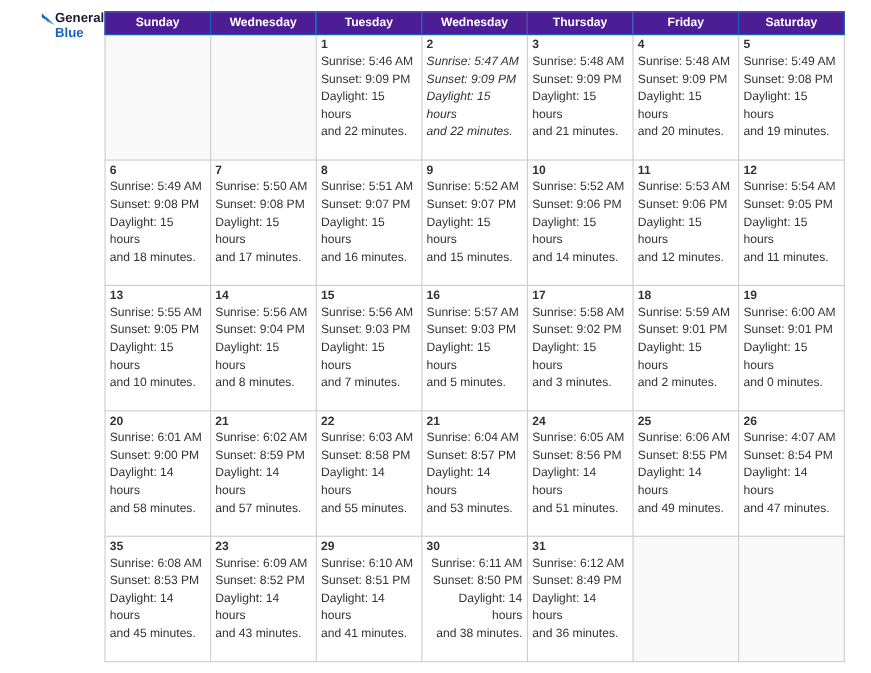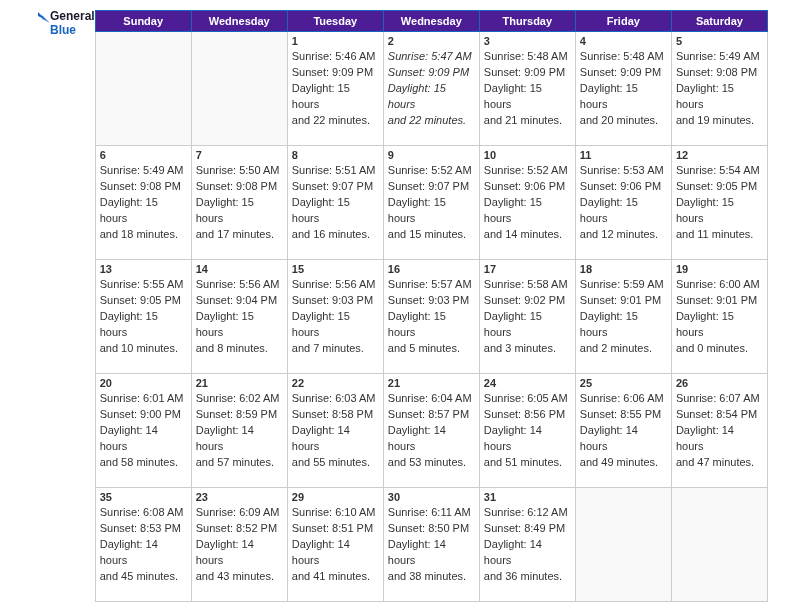--- a/index.html
+++ b/index.html
@@ -305,21 +305,21 @@
           </td>
           <td>
             <span class="day-number">25</span>
             <div class="day-info" style="white-space: pre-line;">Sunrise: 6:06 AM
 Sunset: 8:55 PM
 Daylight: 14 hours
 and 49 minutes.</div>
           </td>
           <td>
             <span class="day-number">26</span>
-            <div class="day-info" style="white-space: pre-line;">Sunrise: 6:07 AM
+            <div class="day-info" style="white-space: pre-line;">Sunrise: 4:07 AM
 Sunset: 8:54 PM
 Daylight: 14 hours
 and 47 minutes.</div>
           </td>
         </tr>
         <tr>
           <td>
             <span class="day-number">35</span>
             <div class="day-info" style="white-space: pre-line;">Sunrise: 6:08 AM
 Sunset: 8:53 PM
@@ -335,21 +335,21 @@
           </td>
           <td>
             <span class="day-number">29</span>
             <div class="day-info" style="white-space: pre-line;">Sunrise: 6:10 AM
 Sunset: 8:51 PM
 Daylight: 14 hours
 and 41 minutes.</div>
           </td>
           <td>
             <span class="day-number">30</span>
-            <div class="day-info" style="white-space: pre-line;">Sunrise: 6:11 AM
+            <div class="day-info" style="white-space: pre-line; text-align: right;">Sunrise: 6:11 AM
 Sunset: 8:50 PM
 Daylight: 14 hours
 and 38 minutes.</div>
           </td>
           <td>
             <span class="day-number">31</span>
             <div class="day-info" style="white-space: pre-line;">Sunrise: 6:12 AM
 Sunset: 8:49 PM
 Daylight: 14 hours
 and 36 minutes.</div>

